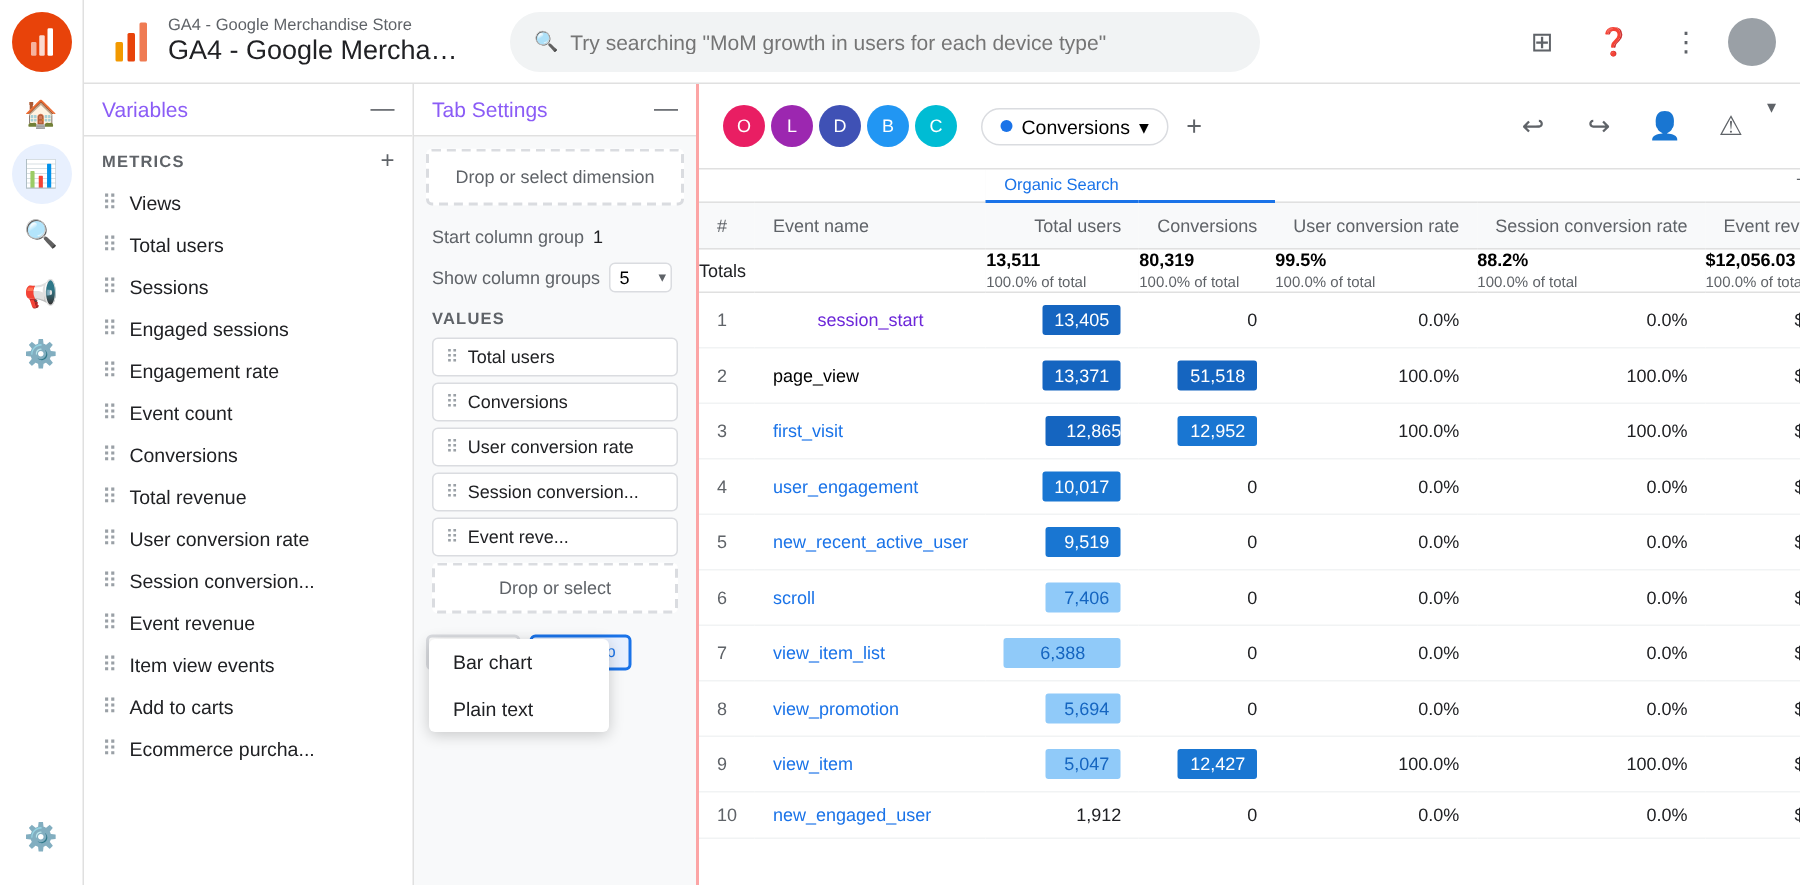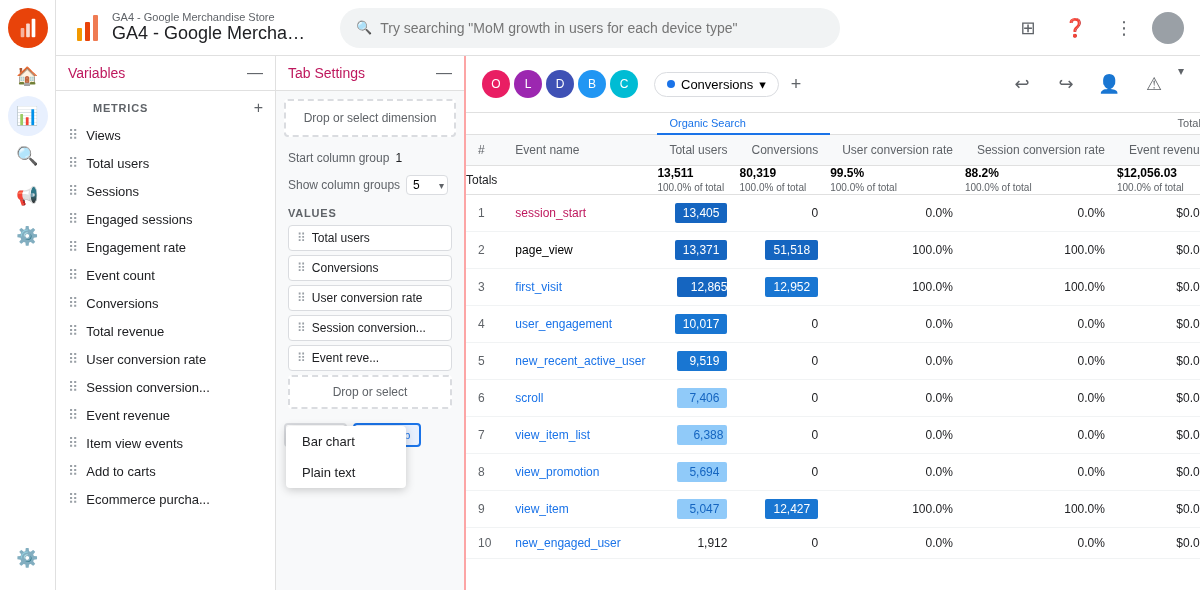--- a/index.html
+++ b/index.html
@@ -148,40 +148,39 @@
     .panel-header {
       display: flex;
       align-items: center;
       justify-content: space-between;
       padding: 8px 12px;
       border-bottom: 1px solid #e0e0e0;
     }
     .panel-title {
       font-size: 14px;
       font-weight: 500;
-      color: #be185d;
+      color: #8b5cf6;
     }
     .panel-close {
       color: #5f6368;
       cursor: pointer;
       font-size: 16px;
     }
     .section-header {
       display: flex;
       align-items: center;
       justify-content: space-between;
       padding: 8px 12px 4px;
     }
     .section-label {
       font-size: 11px;
       font-weight: 600;
       color: #5f6368;
       letter-spacing: 0.8px;
       text-transform: uppercase;
-      margin-left: 25px;
     }
     .metric-list {
       overflow-y: auto;
       flex: 1;
     }
     .metric-item {
       display: flex;
       align-items: center;
       padding: 6px 12px;
       cursor: pointer;
@@ -657,21 +656,21 @@
               </td>
               <td>
                 <strong>$12,056.03</strong><br><span class="sub">100.0% of total</span>
               </td>
 
             </tr>
           </thead>
           <tbody id="table-body">
               <tr>
     <td>1</td>
-    <td style="color:#be185d;">session_start</td>
+    <td style="color:#6d28d9;text-align:center;">session_start</td>
     <td><span style="background:#1565c0;color:#fff;border-radius:2px;padding:3px 8px;display:inline-block;min-width:50px;text-align:right;">13,405</span></td>
     <td><span style="">0</span></td>
     <td>0.0%</td>
     <td>0.0%</td>
     <td>$0.00</td>
 
   </tr>
               <tr>
     <td>2</td>
     <td style="color:#000000;">page_view</td>
@@ -718,21 +717,21 @@
     <td><span style="background:#90caf9;color:#1565c0;border-radius:2px;padding:3px 8px;display:inline-block;min-width:50px;text-align:right;">7,406</span></td>
     <td><span style="">0</span></td>
     <td>0.0%</td>
     <td>0.0%</td>
     <td>$0.00</td>
 
   </tr>
               <tr>
     <td>7</td>
     <td style="color:#1a73e8;">view_item_list</td>
-    <td><span style="background:#90caf9;color:#1565c0;border-radius:2px;padding:3px 4px;display:inline-block;min-width:50px;text-align:right;">6,388</span></td>
+    <td><span style="background:#90caf9;color:#1565c0;border-radius:2px;padding:3px 24px;display:inline-block;min-width:50px;text-align:right;">6,388</span></td>
     <td><span style="">0</span></td>
     <td>0.0%</td>
     <td>0.0%</td>
     <td>$0.00</td>
 
   </tr>
               <tr>
     <td>8</td>
     <td style="color:#1a73e8;">view_promotion</td>
     <td><span style="background:#90caf9;color:#1565c0;border-radius:2px;padding:3px 8px;display:inline-block;min-width:50px;text-align:right;">5,694</span></td>

